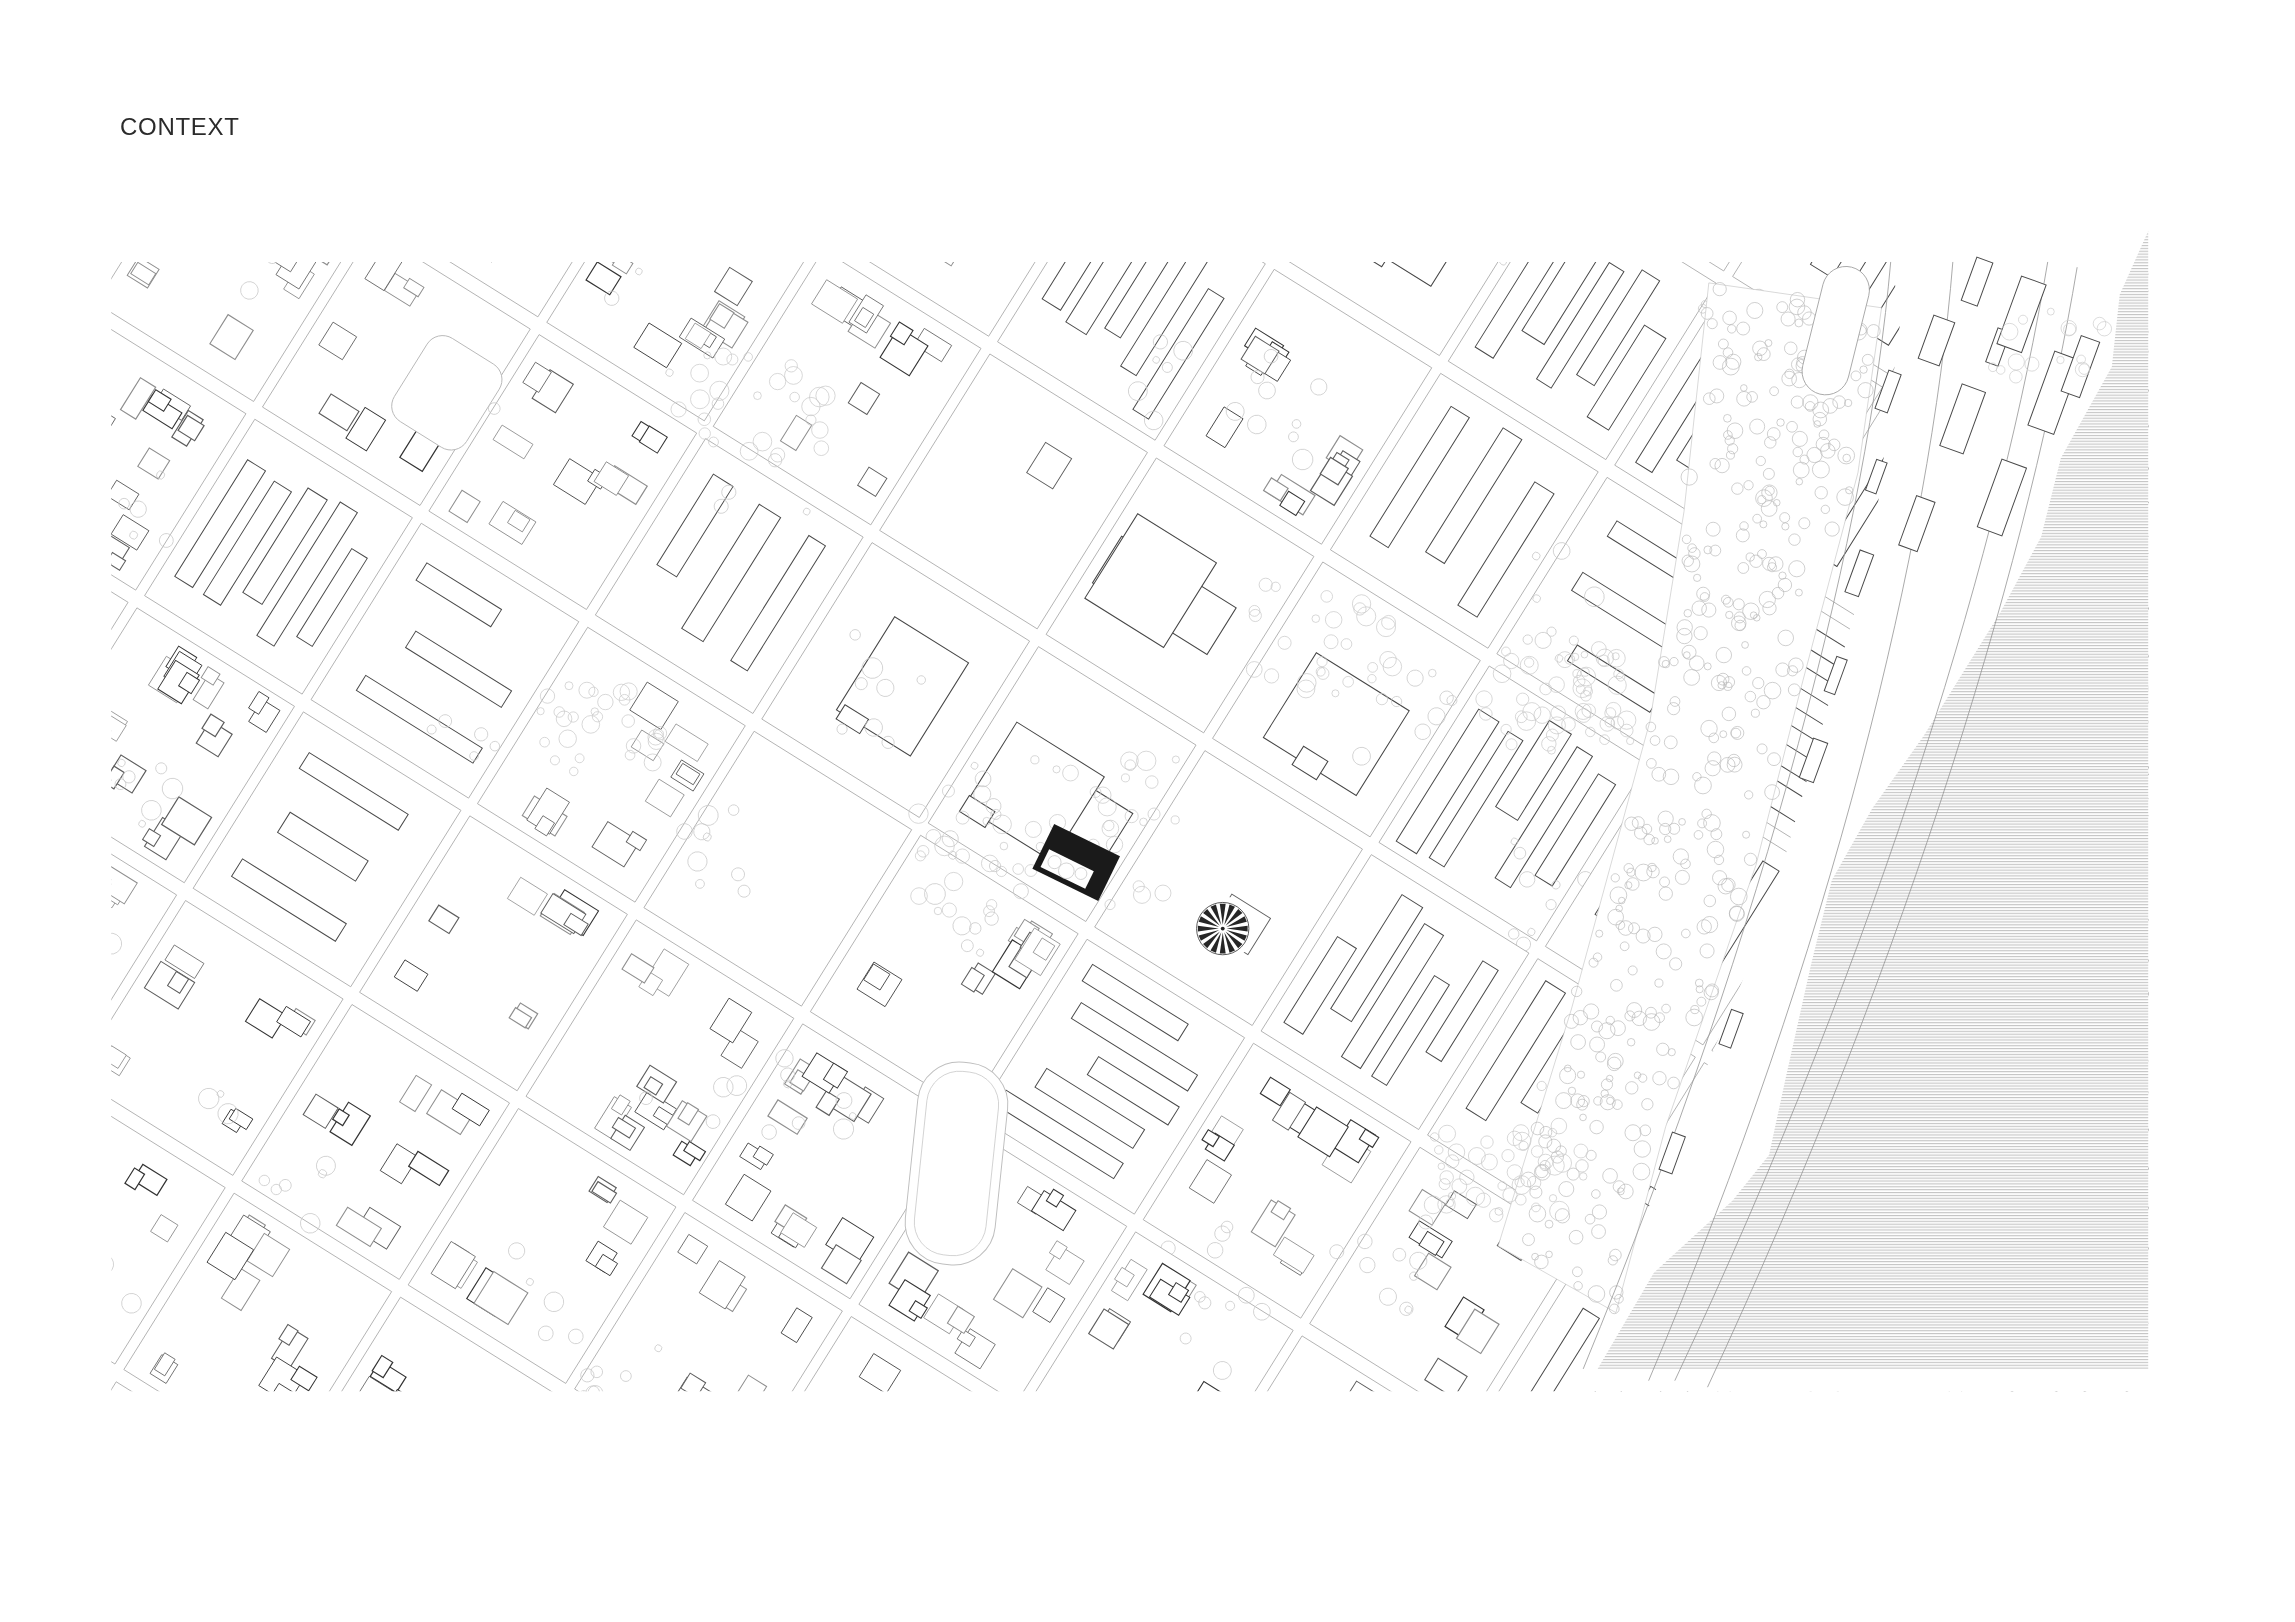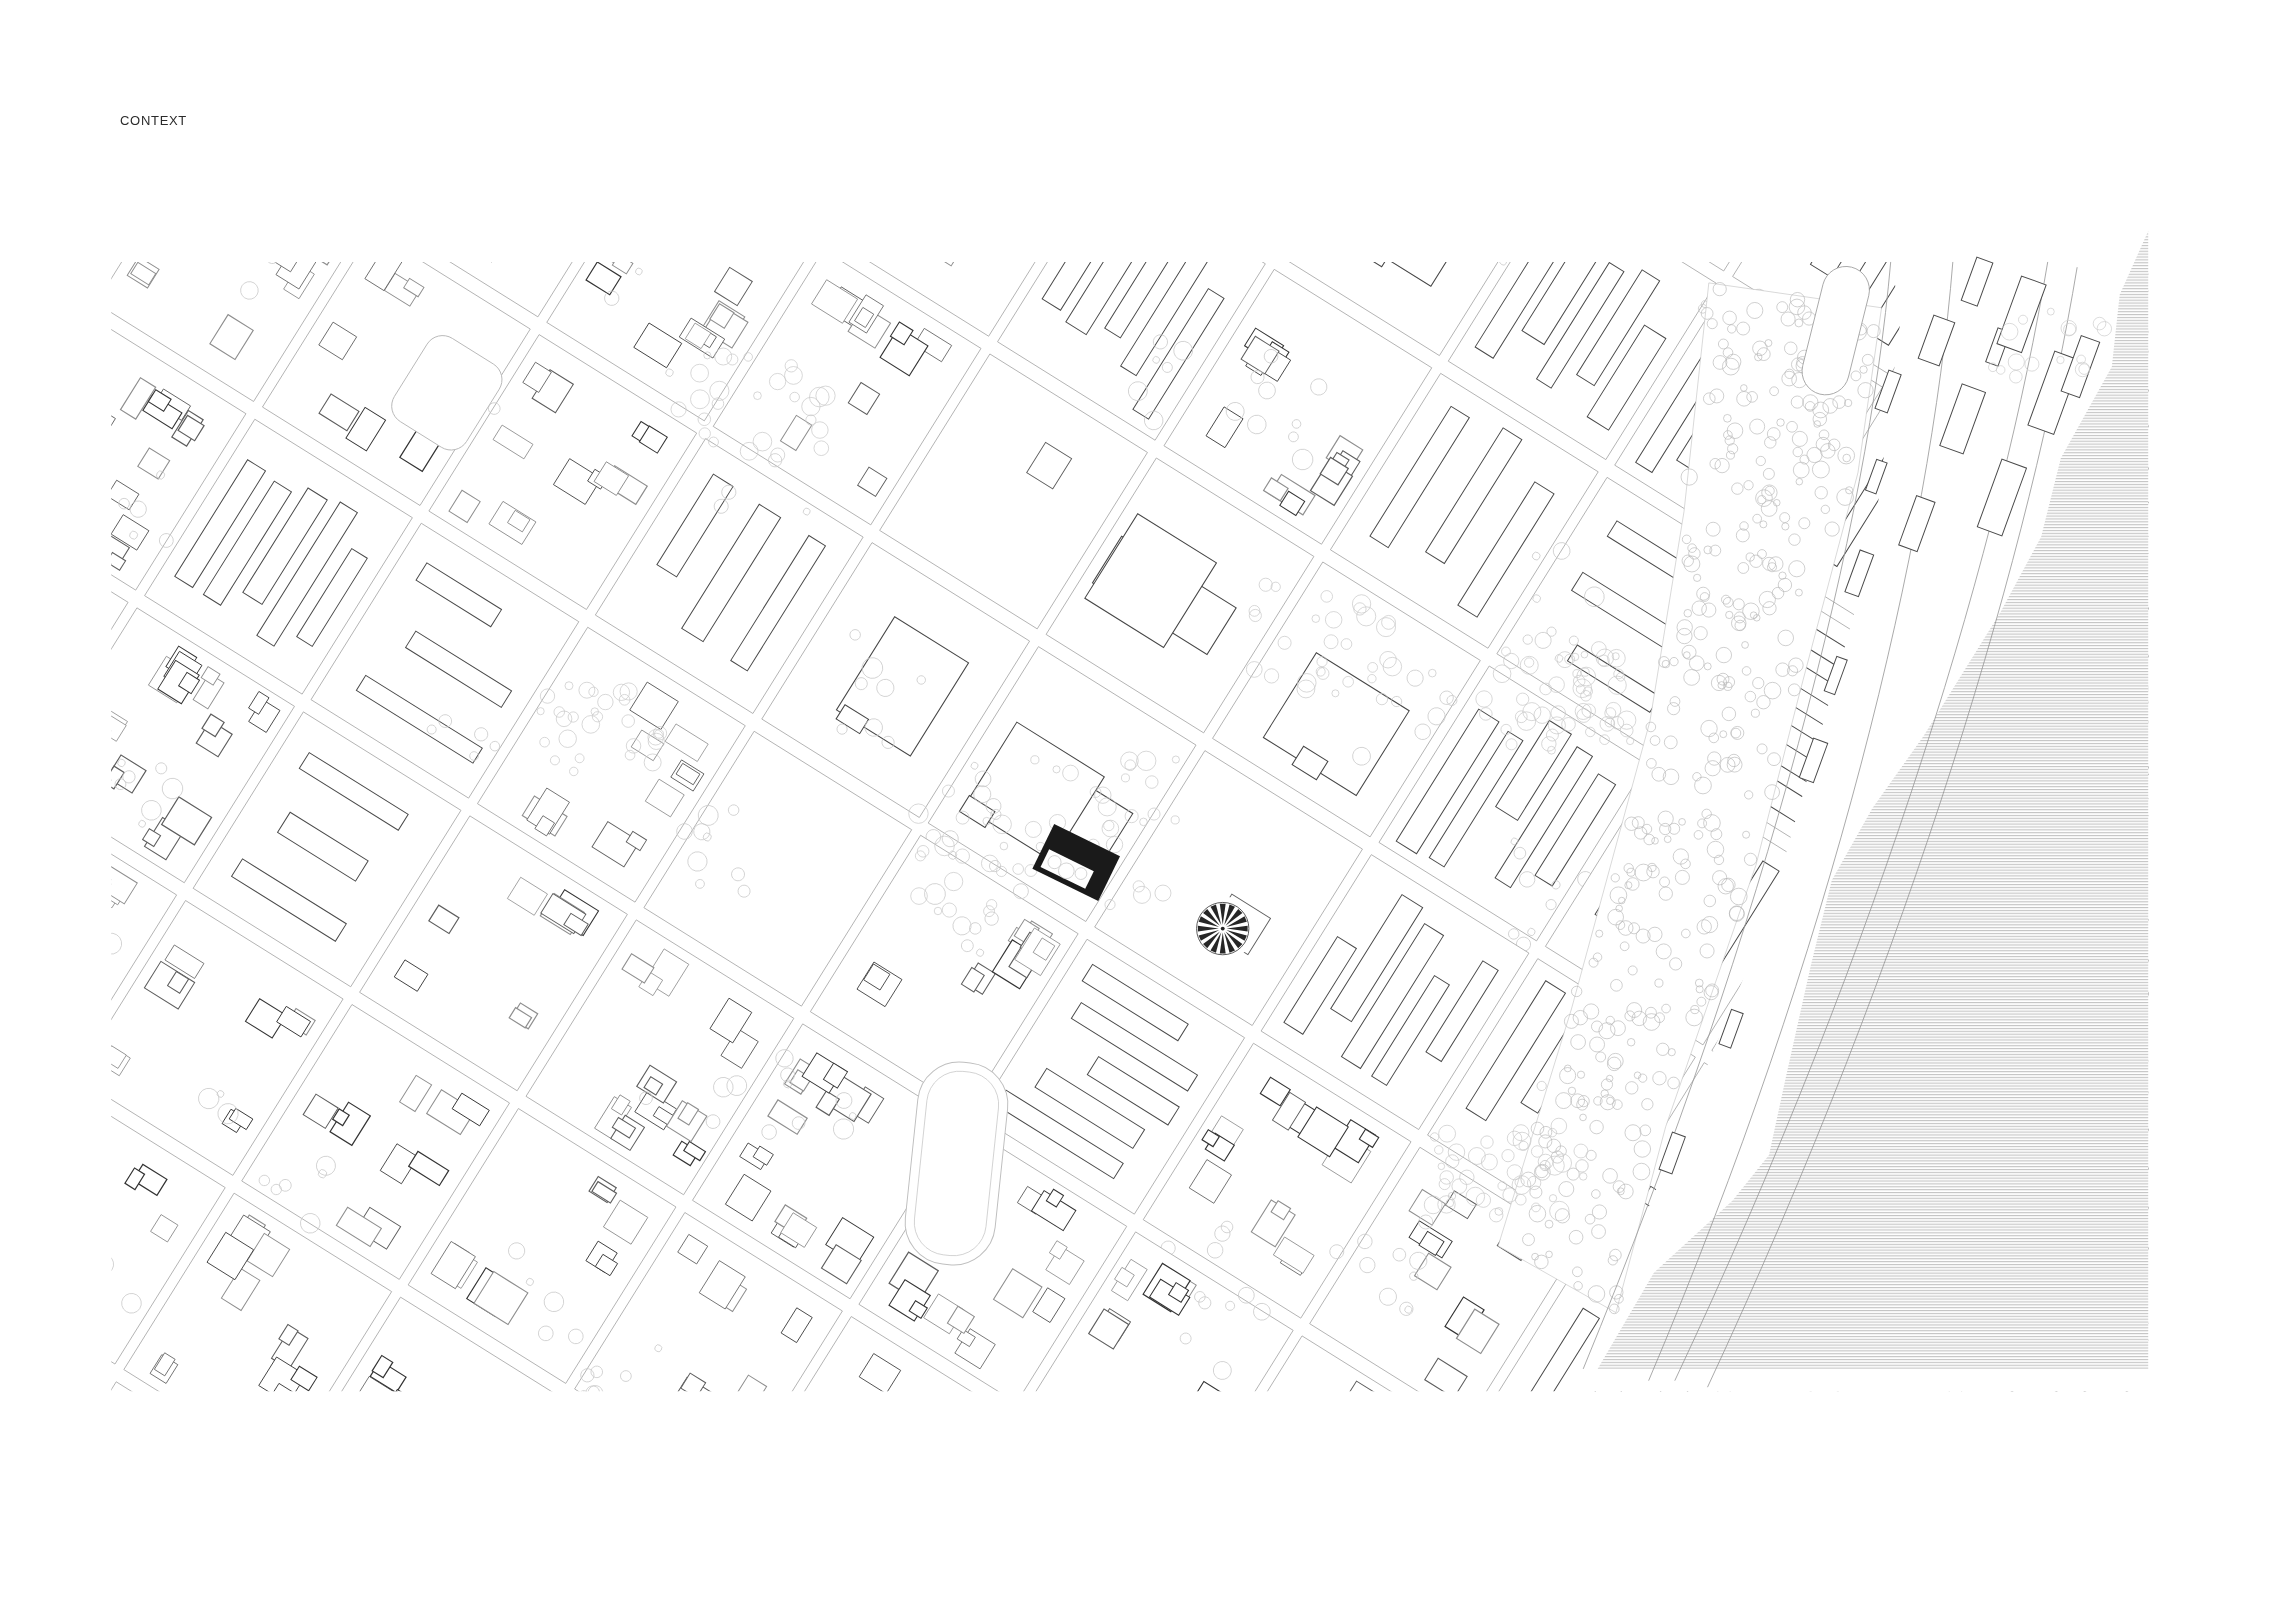--- a/index.html
+++ b/index.html
@@ -1,18 +1,18 @@
 <!DOCTYPE html>
 <html style="font-size:10.5px"><head>
 <meta charset="utf-8">
 <style>
   html,body{margin:0;padding:0;background:#ffffff;}
   .sheet{position:relative;width:2295px;height:1623px;background:#ffffff;overflow:hidden;
          font-family:"Liberation Sans","DejaVu Sans",sans-serif;}
-  .sheet-title{position:absolute;left:120px;top:113px;font-size:13px;letter-spacing:0.7px;
+  .sheet-title{position:absolute;left:120px;top:113px;font-size:24px;letter-spacing:0.7px;
                color:#2b2b2b;font-weight:400;}
   svg.plan{position:absolute;left:0;top:0;}
 </style>
 </head>
 <body>
 
 <div class="sheet">
   <div class="sheet-title">CONTEXT</div>
   <svg class="plan" width="2295" height="1623" viewBox="0 0 3508 2480" xmlns="http://www.w3.org/2000/svg">
     <g clip-path="url(#mapClip)">

